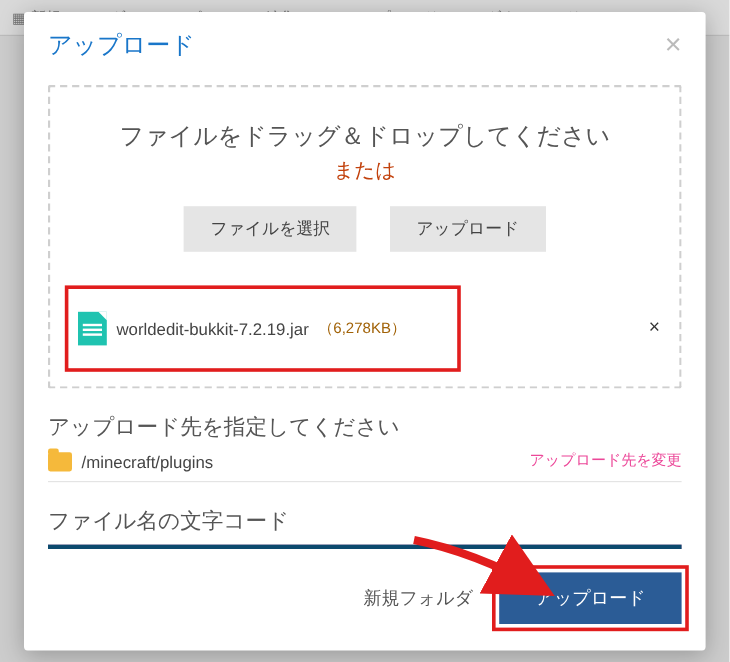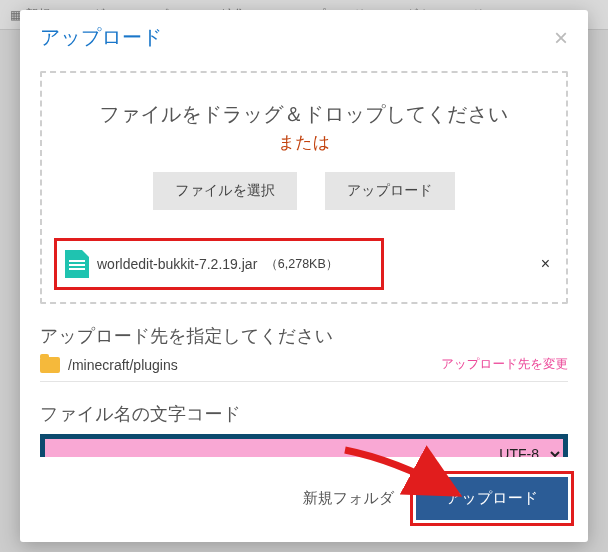--- a/index.html
+++ b/index.html
@@ -100,21 +100,21 @@
   }
   .file-row-wrap {
     margin-top: 28px;
     text-align: left;
   }
   .file-row {
     display: flex;
     align-items: center;
     gap: 8px;
     border: 3px solid #e11d1d;
-    padding: 9px 8px;
+    padding: 19px 8px;
     width: 330px;
   }
   .file-ico {
     width: 24px;
     height: 28px;
     background: #1fc3b0;
     position: relative;
     flex-shrink: 0;
   }
   .file-ico::before {
@@ -131,21 +131,21 @@
     left: 4px; right: 4px; top: 10px;
     height: 2px;
     background: #fff;
     box-shadow: 0 4px 0 #fff, 0 8px 0 #fff;
   }
   .file-name {
     color: #444;
     font-size: 14px;
   }
   .file-size {
-    color: #404040;
+    color: #a16207;
     font-size: 12.5px;
   }
   .file-remove {
     margin-left: auto;
     color: #333;
     font-size: 16px;
     cursor: pointer;
     padding: 0 4px;
   }
   .file-row-outer {

